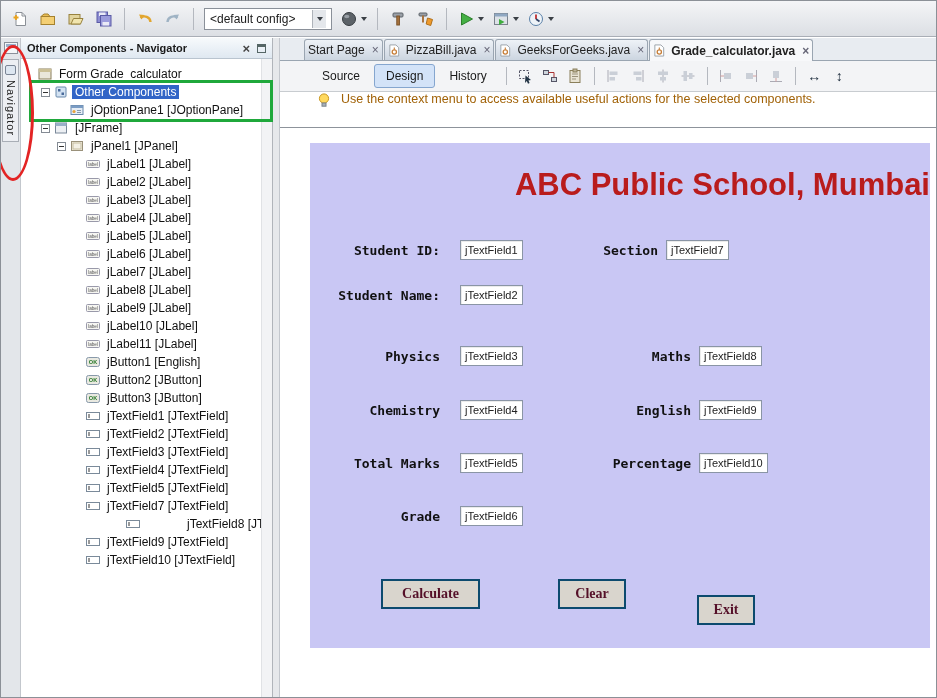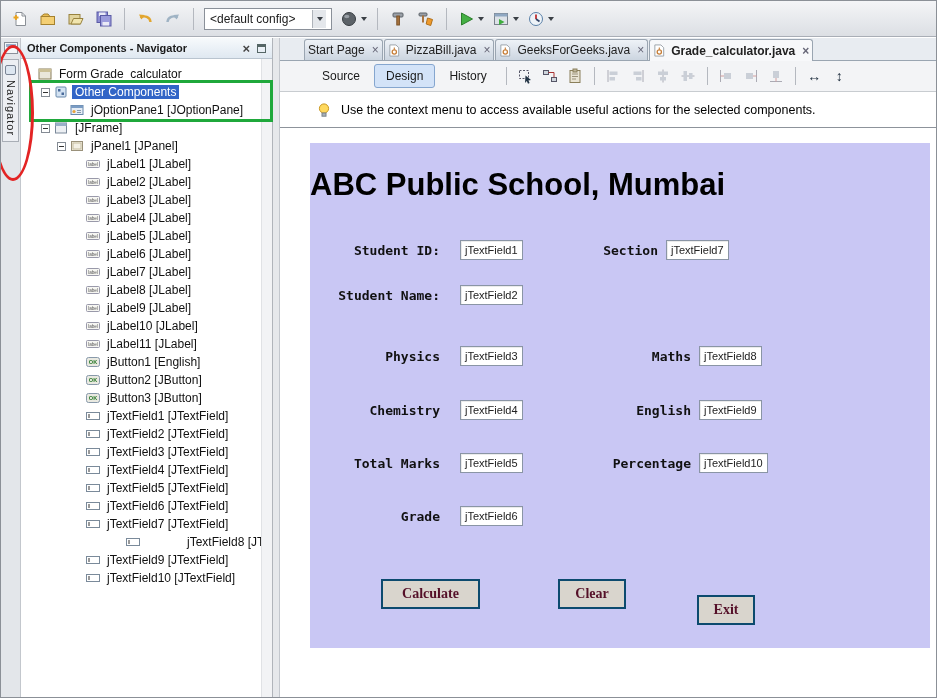--- a/index.html
+++ b/index.html
@@ -65,29 +65,29 @@
   padding:0 8px 0 30px;gap:2px;font-size:12px}
 .viewtabs{display:flex;gap:2px}
 .etab{padding:4px 11px;border:1px solid transparent;border-radius:3px;color:#1a1a1a}
 .etab.active{background:#d3e3f8;border-color:#85a6cf}
 .editor-toolbar .tsep{height:18px}
 .ebtn{width:23px;height:23px;display:flex;align-items:center;justify-content:center;border-radius:2px}
 .ebtn svg{width:16px;height:16px}
 .ebtn.disabled{opacity:.45}
 .rglyph{font-size:14px;color:#1a2a3a;font-weight:bold}
 
-.hint-bar{height:36px;background:#fff;border-bottom:1px solid #8d939b;display:flex;align-items:center;
-  padding:0 14px 0 36px;gap:9px;font-size:12.5px;color:#000000}
+.hint-bar{height:36px;background:#fff;border-bottom:1px solid #8d939b;display:flex;
+  padding:0 14px 0 36px;gap:9px;font-size:12.5px;color:#a16207}
 .bulb{display:flex}
 .bulb svg{width:16px;height:16px}
 
 
 .canvas{flex:1;position:relative;background:#fff}
 .form-panel{position:absolute;left:30px;top:15px;width:620px;height:505px;background:#c9c7f4}
-.form-title{position:absolute;top:24px;left:0;right:0;text-align:left;font-size:31px;font-weight:bold;color:#000000}
+.form-title{position:absolute;top:24px;left:0;right:0;text-align:right;font-size:31px;font-weight:bold;color:#b91c1c}
 .frow{position:absolute;display:flex;align-items:center}
 .flabel{font-family:"DejaVu Sans Mono",monospace;font-weight:bold;font-size:13px;color:#111;text-align:right;flex:none}
 .lrow .flabel{width:130px;margin-right:20px}
 .rrow .flabel{width:148px;margin-right:8px}
 .ffield{height:20px;background:#fff;border:1px solid #8a95a5;font-size:11px;padding:2px 4px;color:#222;
   display:flex;align-items:center;box-shadow:inset 1px 1px 0 rgba(0,0,0,.08)}
 .lrow{left:0}
 .lrow-0{top:97px}.lrow-1{top:142px}.lrow-2{top:203px}.lrow-3{top:257px}.lrow-4{top:310px}.lrow-5{top:363px}
 .rrow-0{top:97px;left:200px}.rrow-1{top:203px;left:233px}.rrow-2{top:257px;left:233px}.rrow-3{top:310px;left:233px}
 .fbtn{position:absolute;height:30px;background:#d9d5cd;border:2px solid #0c4a6e;color:#551028;font-weight:bold;
@@ -471,30 +471,20 @@
             <span class="tlabel">jTextField5 [JTextField]</span>
           </div>
           <div class="trow" style="padding-left: 48px;">
             <span class="hspacer"></span>
             <span class="ticon">
               <svg viewBox="0 0 14 14">
                 <rect x=".5" y="3.5" width="13" height="7" fill="#fff" stroke="#7a8a9a"></rect>
                 <path d="M3 5v4" stroke="#333"></path>
               </svg>
             </span>
-            <span class="tlabel">jTextField6 [JTextField]</span>
-          </div>
-          <div class="trow" style="padding-left: 48px;">
-            <span class="hspacer"></span>
-            <span class="ticon">
-              <svg viewBox="0 0 14 14">
-                <rect x=".5" y="3.5" width="13" height="7" fill="#fff" stroke="#7a8a9a"></rect>
-                <path d="M3 5v4" stroke="#333"></path>
-              </svg>
-            </span>
             <span class="tlabel">jTextField7 [JTextField]</span>
           </div>
           <div class="trow" style="padding-left: 48px; gap: 44px;">
             <span class="hspacer"></span>
             <span class="ticon">
               <svg viewBox="0 0 14 14">
                 <rect x=".5" y="3.5" width="13" height="7" fill="#fff" stroke="#7a8a9a"></rect>
                 <path d="M3 5v4" stroke="#333"></path>
               </svg>
             </span>

